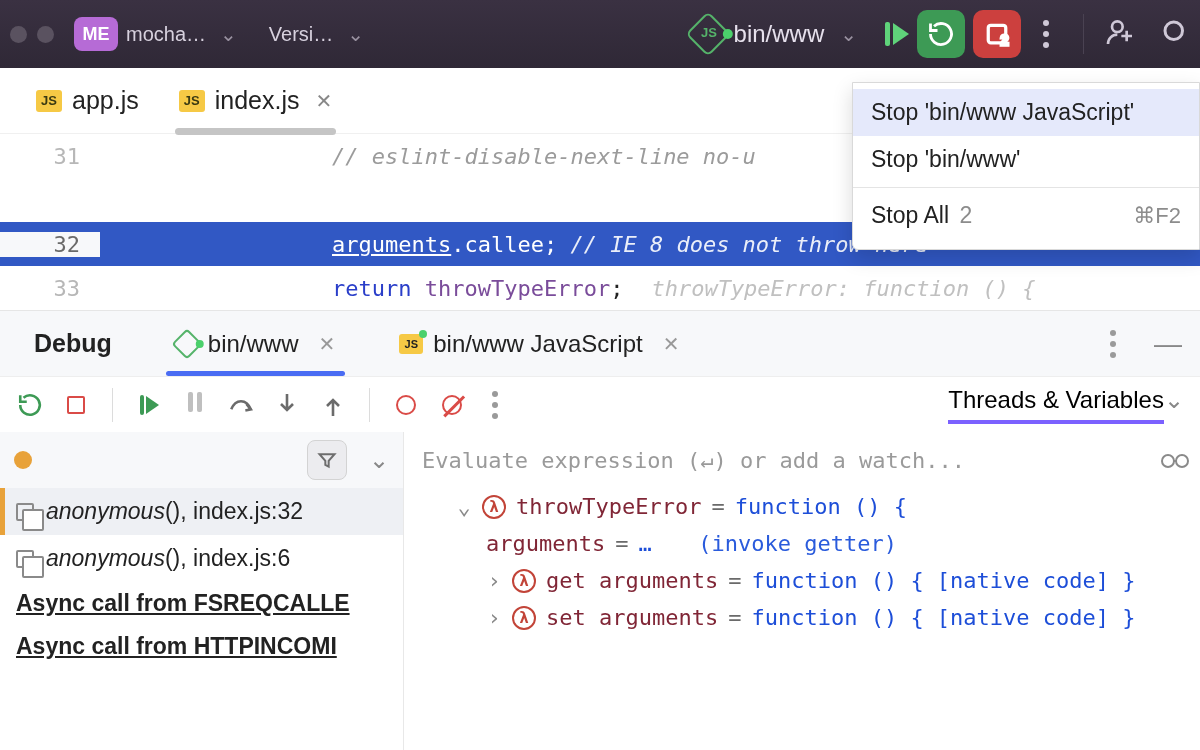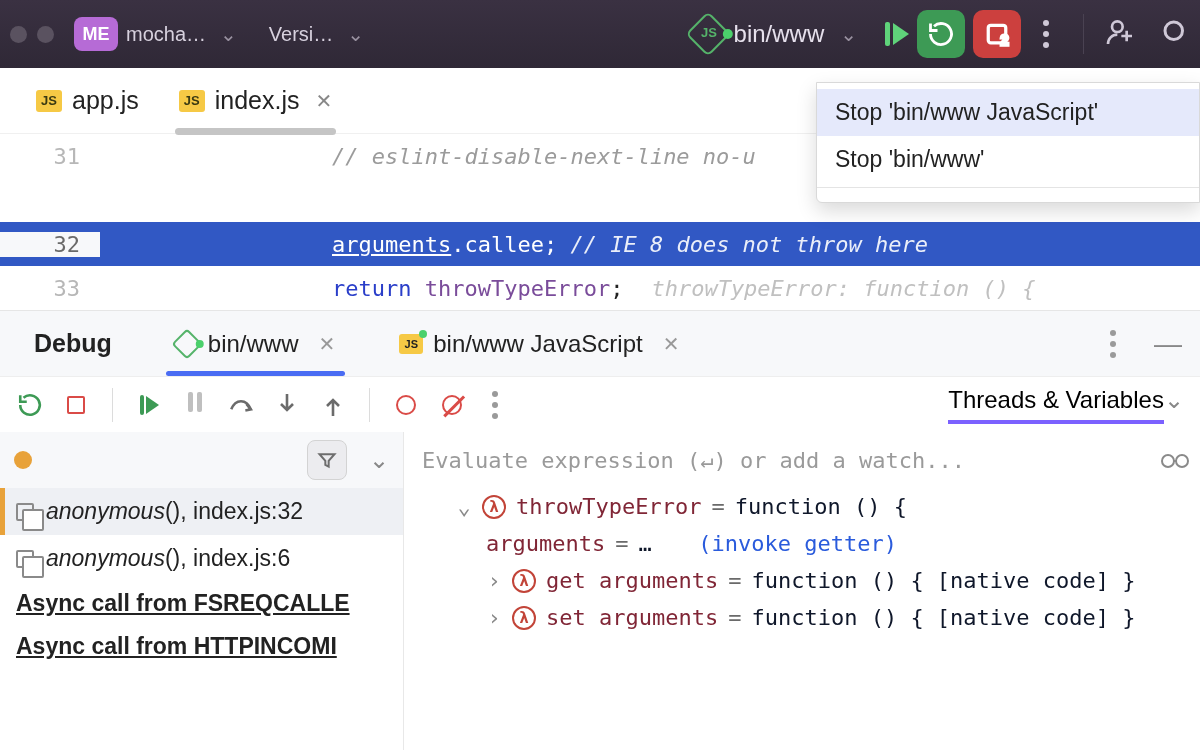--- a/index.html
+++ b/index.html
@@ -53,21 +53,21 @@
   .tb-btn.red   { background:#cc403e; }
   .play-run { display:flex; align-items:center; gap:3px; color:#5fd37a;}
   .play-run .tri{ width:0;height:0;border-top:11px solid transparent;border-bottom:11px solid transparent;border-left:16px solid #5fd37a;}
   .play-run .bar{ width:5px;height:24px;background:#5fd37a;border-radius:2px;}
   .dots-v { display:flex; flex-direction:column; gap:5px;}
   .dots-v span{width:6px;height:6px;border-radius:50%;background:#cfc8d7;}
   .user-add { color:#cfc8d7; position:relative;}
 
   
   .stop-menu {
-    position:absolute; right:0; top:82px; width:384px;
+    position:absolute; right:0; top:82px; width:348px;
     background:#fff; border:1px solid #d9d9d9; border-radius:0 0 0 6px;
     box-shadow:0 8px 20px rgba(0,0,0,.15);
     z-index:50; padding:6px 0 10px 0;
   }
   .stop-menu .mi{
     padding:10px 18px; font-size:23px; color:#222; display:flex; justify-content:space-between; align-items:center;
   }
   .stop-menu .mi.sel{ background:#e5e9fb;}
   .stop-menu hr{ border:none; border-top:1px solid #e4e4e4; margin:4px 0;}
   .stop-menu .count{ color:#8c8c8c; margin-left:4px;}
@@ -176,21 +176,21 @@
     font-family:"SF Mono",Menlo,monospace; font-size:22px;
   }
   .var-row.d1{ padding-left:64px;}
   .tw{ color:#8a8a8a; width:16px; text-align:center;}
   .lam{
     width:24px;height:24px;border:2.5px solid #c24438;border-radius:50%;
     display:flex;align-items:center;justify-content:center;color:#c24438;font-size:16px;font-weight:700;
   }
   .vname{ color:#802636;}
   .veq{ color:#6a6a6a;}
-  .vval{ color:#0f172a;}
+  .vval{ color:#1d4ed8;}
   .link{ color:#2a5bdc;}
 </style>
 </head>
 <body>
 
 <div class="titlebar">
   <div class="traffic">
     <div class="dot"></div>
     <div class="dot"></div>
   </div>
@@ -244,20 +244,24 @@
 </div>
 
 <div class="stop-menu">
   <div class="mi sel">
       <span>Stop 'bin/www JavaScript'</span>
     </div>
   <div class="mi">
       <span>Stop 'bin/www'</span>
     </div>
   <hr>
+  <div class="mi">
+    <span><span>Stop All</span> <span class="count">2</span></span>
+    <span class="sc">⌘F2</span>
+  </div>
 </div>
 
 <div class="ed-tabs">
   <div class="ed-tab">
     <span class="js-badge">JS</span>
     <span>app.js</span>
   </div>
   <div class="ed-tab active">
     <span class="js-badge">JS</span>
     <span>index.js</span>

